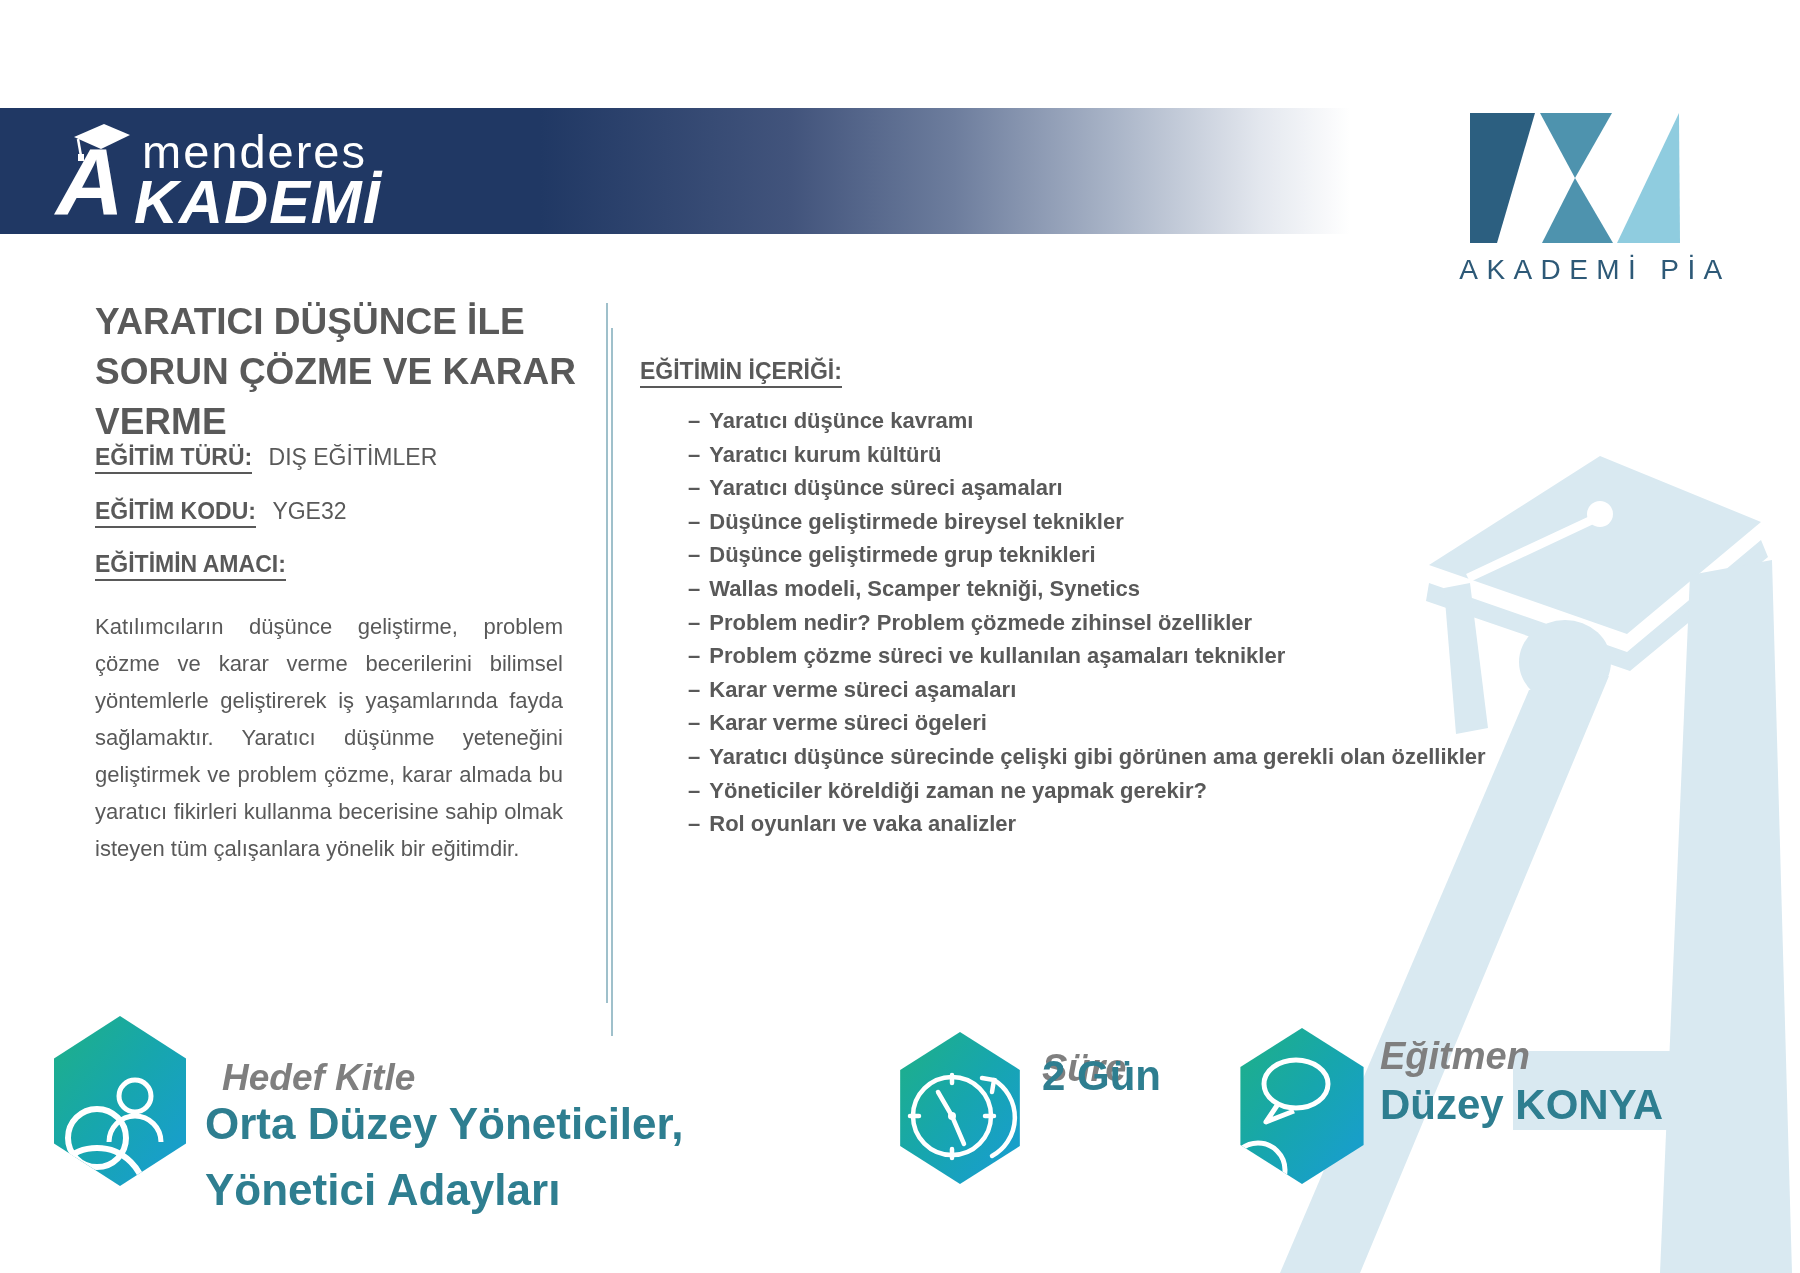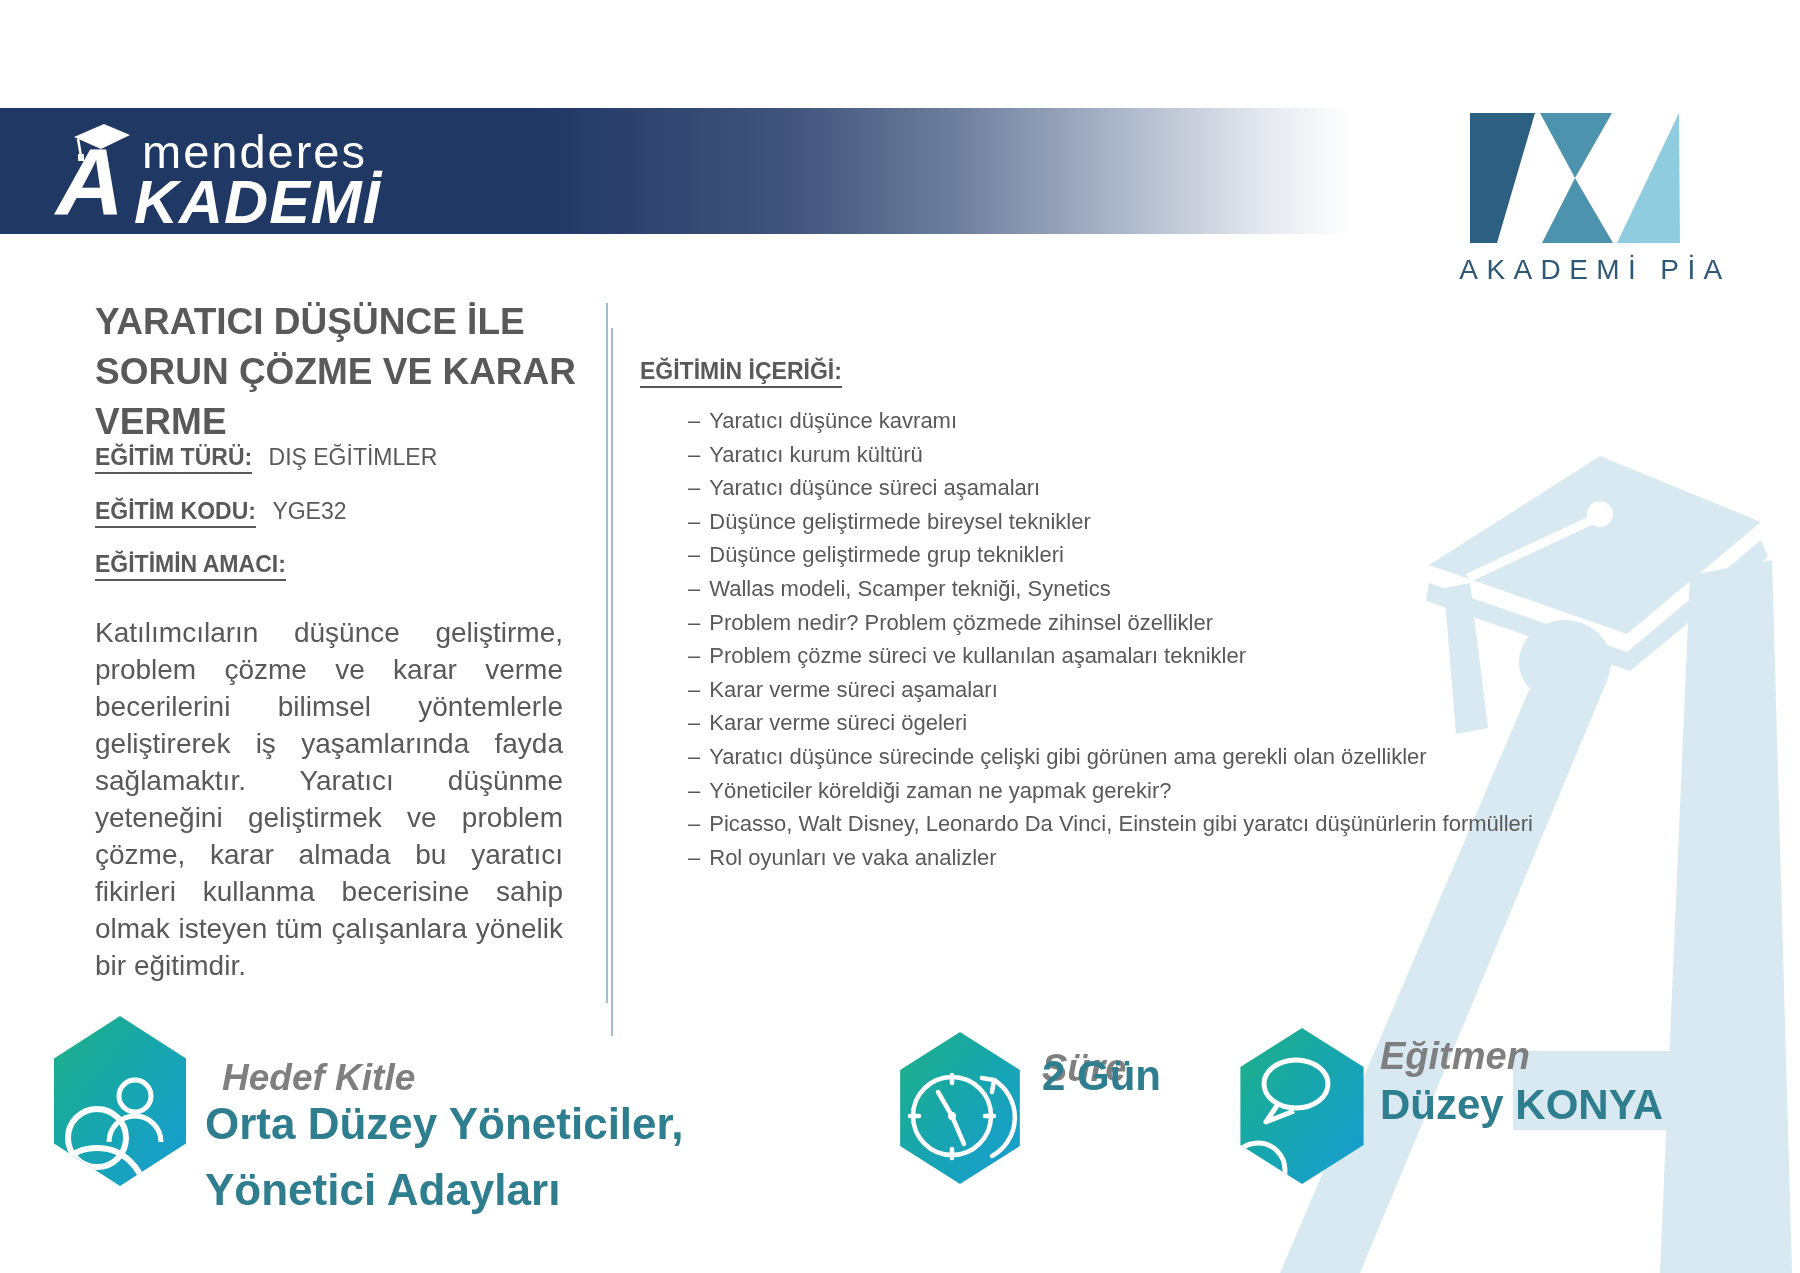--- a/index.html
+++ b/index.html
@@ -46,30 +46,30 @@
   .type-line{top:444px;}
   .code-line{top:498px;}
   .purpose-heading{position:absolute;left:95px;top:551px;z-index:2;font-size:23px;color:#595959;}
   .u-label{
     font-weight:bold;display:inline-block;
     border-bottom:2px solid currentColor;padding-bottom:1px;
   }
   .meta-value{margin-left:10px;font-weight:normal;}
   .purpose-text{
     position:absolute;left:95px;top:586px;width:468px;z-index:2;
-    font-size:28px;line-height:37px;color:#595959;text-align:justify;
+    font-size:22px;line-height:37px;color:#595959;text-align:justify;
   }
   
   .content-heading{position:absolute;left:640px;top:358px;z-index:2;font-size:23px;color:#595959;}
   .content-list{
     position:absolute;left:688px;top:404px;width:730px;z-index:2;
     list-style:none;margin:0;padding:0;
     font-size:22px;line-height:33.6px;color:#595959;
   }
-  .content-list li{margin:0;padding:0;white-space:nowrap;}
+  .content-list li{margin:0;padding:0;white-space:nowrap;font-weight:bold;}
   .marker{margin-right:9px;}
   
   .hex{
     position:absolute;z-index:2;
     clip-path:polygon(50% 0%,94% 25%,94% 75%,50% 100%,6% 75%,6% 25%);
     background:linear-gradient(128deg,#1fb183 0%,#17a6ad 48%,#189fc9 82%);
   }
   .hex svg{position:absolute;left:0;top:0;width:100%;height:100%;}
   .hex-target{left:45px;top:1016px;width:150px;height:170px;}
   .hex-duration{left:892px;top:1032px;width:136px;height:152px;}
@@ -165,21 +165,20 @@
     <li><span class="marker">–</span><span>Yaratıcı düşünce süreci aşamaları</span></li>
     <li><span class="marker">–</span><span>Düşünce geliştirmede bireysel teknikler</span></li>
     <li><span class="marker">–</span><span>Düşünce geliştirmede grup teknikleri</span></li>
     <li><span class="marker">–</span><span>Wallas modeli, Scamper tekniği, Synetics</span></li>
     <li><span class="marker">–</span><span>Problem nedir? Problem çözmede zihinsel özellikler</span></li>
     <li><span class="marker">–</span><span>Problem çözme süreci ve kullanılan aşamaları teknikler</span></li>
     <li><span class="marker">–</span><span>Karar verme süreci aşamaları</span></li>
     <li><span class="marker">–</span><span>Karar verme süreci ögeleri</span></li>
     <li><span class="marker">–</span><span>Yaratıcı düşünce sürecinde çelişki gibi görünen ama gerekli olan özellikler</span></li>
     <li><span class="marker">–</span><span>Yöneticiler köreldiği zaman ne yapmak gerekir?</span></li>
-    <li><span class="marker">–</span><span>Picasso, Walt Disney, Leonardo Da Vinci, Einstein gibi yaratcı düşünürlerin formülleri</span></li>
     <li><span class="marker">–</span><span>Rol oyunları ve vaka analizler</span></li>
   </ul>
 
   <div class="hex hex-target">
     <svg viewBox="0 0 150 170" aria-hidden="true">
       <g fill="none" stroke="#ffffff" stroke-width="5">
         <circle cx="90" cy="80" r="16"></circle>
         <path d="M64,126 a26,26 0 0 1 52,0"></path>
         <circle cx="52" cy="122" r="29" stroke-width="6"></circle>
         <path d="M4,180 a48,48 0 0 1 96,0" stroke-width="6"></path>

